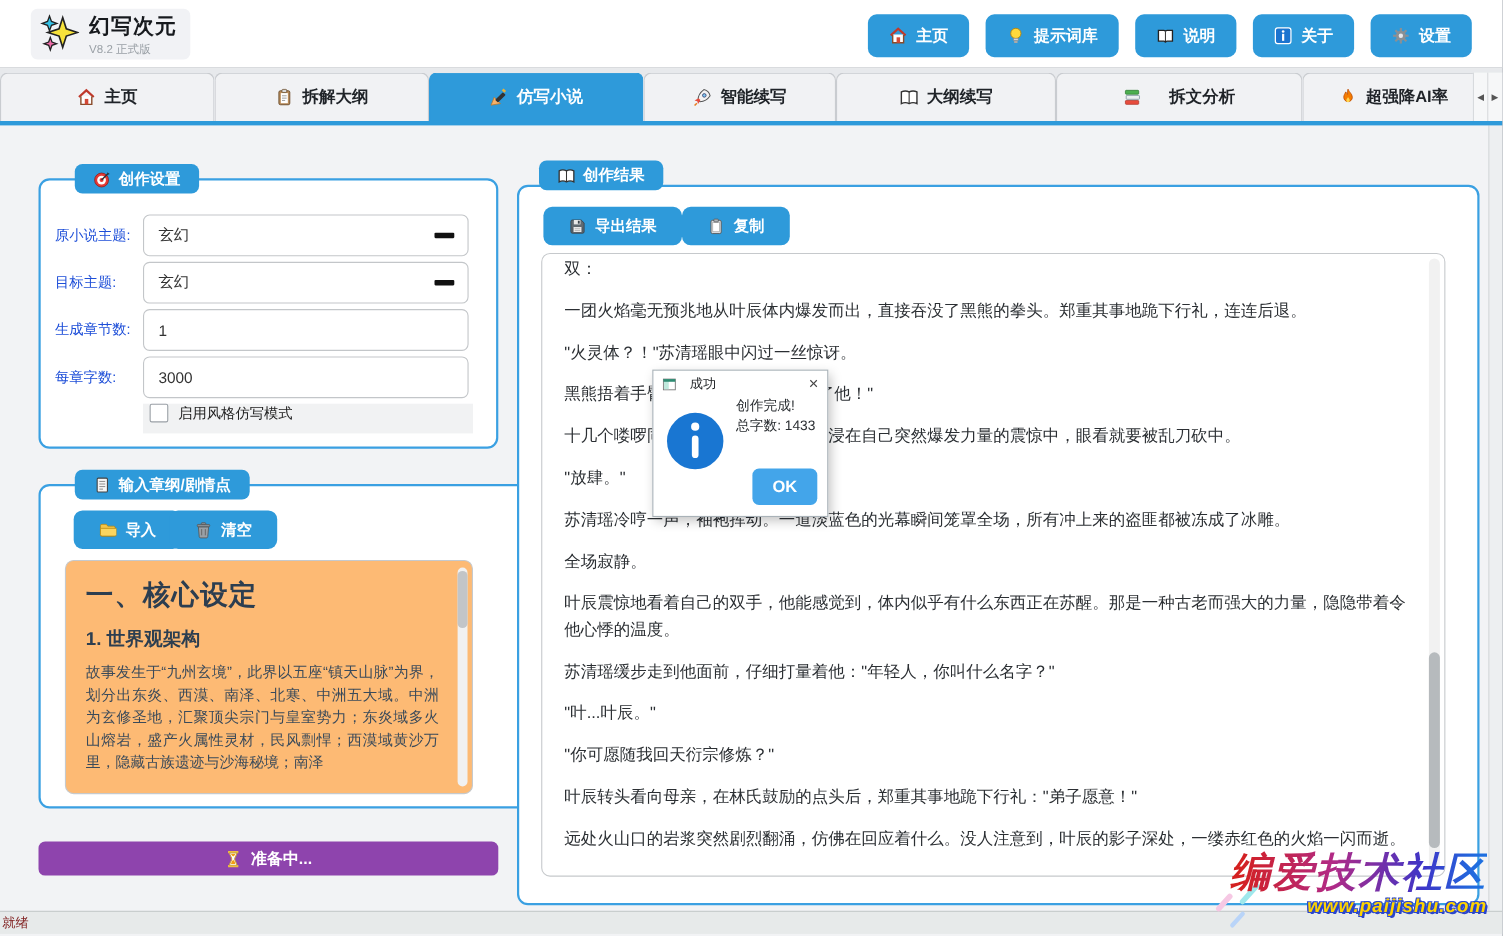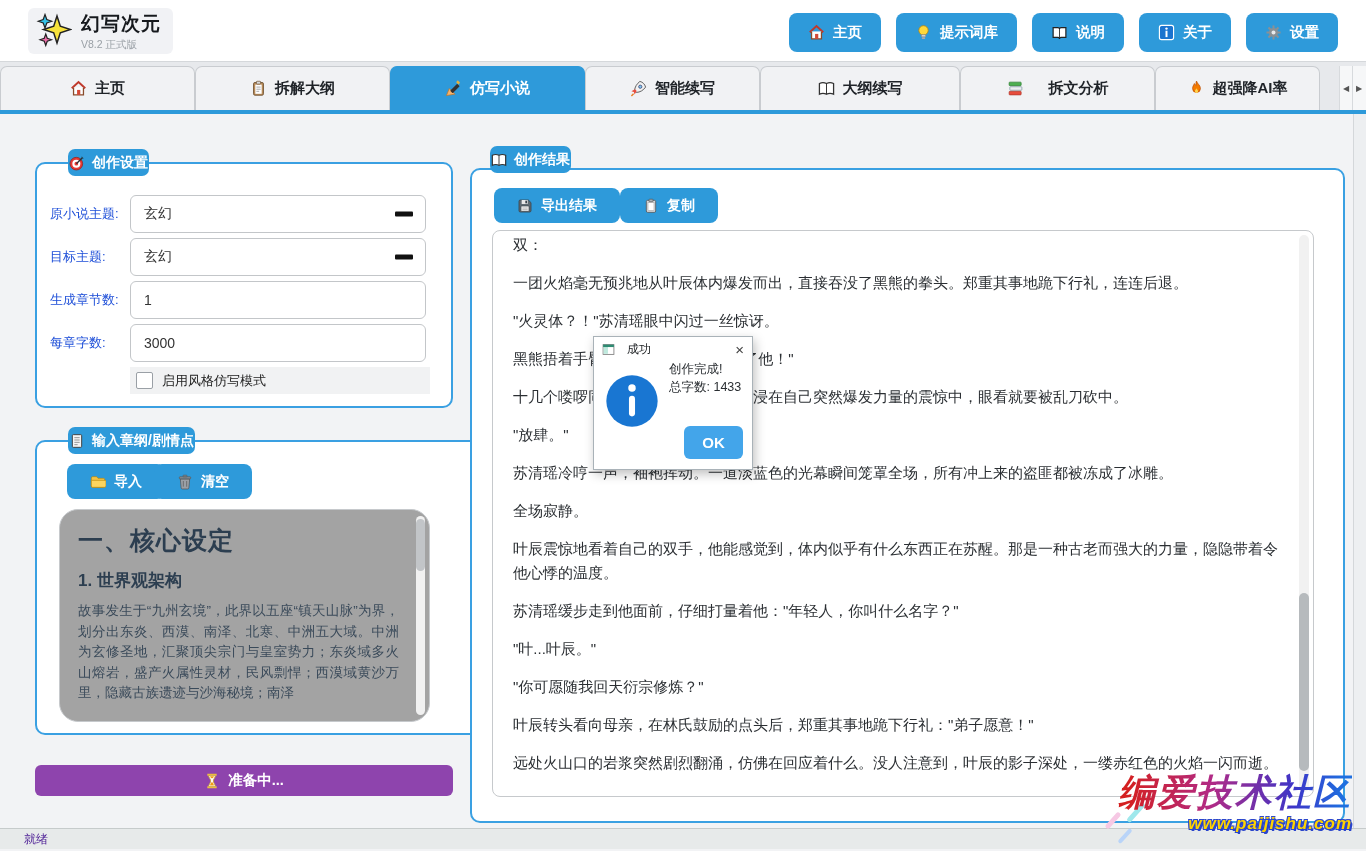--- a/index.html
+++ b/index.html
@@ -21,36 +21,36 @@
 .tabbar{position:absolute;left:0;top:62px;width:1366px;height:48px;background:#e7e9ec;z-index:9}
 .tabs{display:flex;height:48px}
 .tab{margin-top:4px;height:44px;background:#f1f2f4;border:1px solid #c9ccd0;border-bottom:none;border-radius:7px 7px 0 0;display:flex;align-items:center;justify-content:center;gap:8px;font-size:15px;font-weight:bold;color:#1f2328;cursor:pointer}
 .tab.active{background:#2e9ada;color:#fff;border-color:#2e9ada}
 .tab-strip{position:absolute;left:0;top:110px;width:1366px;height:4px;background:#2e9ada;z-index:9}
 .tab-arrows{position:absolute;right:0;top:66px;width:27px;height:44px;background:#f6f7f8;display:flex;z-index:10}
 .tab-arrow{width:13px;height:44px;display:flex;align-items:center;justify-content:center;font-size:8px;color:#555;border-left:1px solid #d7dadd;cursor:pointer}
 
 
 .panel{position:absolute;background:#fff;border:2px solid #3aa0e2;border-radius:10px}
-.badge{position:absolute;background:#2e9ada;color:#fff;font-weight:bold;font-size:14px;height:27px;border-radius:7px;display:flex;align-items:center;gap:7px;padding:0 1px;z-index:6}
+.badge{position:absolute;background:#2e9ada;color:#fff;font-weight:bold;font-size:14px;height:27px;border-radius:7px;display:flex;align-items:center;gap:7px;padding:0 17px;z-index:6}
 
 
 .frow{position:absolute;left:0;width:100%;height:38px}
 .flabel{position:absolute;left:13px;top:50%;transform:translateY(-50%);font-size:13px;color:#1d4ed8;white-space:nowrap}
 .finput{position:absolute;left:93px;right:25px;top:0;height:38px;border:1px solid #c3c6c9;border-radius:6px;background:#fff;font-size:14px;color:#333;display:flex;align-items:center;padding:0 13px;cursor:text}
 .dash{position:absolute;right:12px;top:50%;transform:translateY(-50%);width:18px;height:5px;background:#111;border-radius:1px}
-.cbrow{position:absolute;left:93px;top:203px;width:300px;height:27px;background:#f1f2f3;display:flex;align-items:center;gap:9px;padding:0 6px}
+.cbrow{position:absolute;left:93px;top:203px;width:300px;height:27px;background:#f1f2f3;display:flex;align-items:flex-start;gap:9px;padding:0 6px}
 .cbox{width:17px;height:17px;background:#fff;border:1.5px solid #9aa0a6;border-radius:2px;cursor:pointer}
 .cblabel{font-size:13px;color:#222}
 
 
 .sbtn{position:absolute;height:35px;background:#2e9ada;border:none;border-radius:8px;color:#fff;font-weight:bold;font-size:14px;padding:0 23px;display:flex;align-items:center;gap:8px;font-family:inherit;cursor:pointer}
 
 
-.obox{position:absolute;left:22px;top:67px;width:371px;height:213px;background:#a3a3a3;border:1px solid #c6c9cc;border-radius:19px;padding:14px 30px 10px 18px;overflow:hidden;cursor:text}
+.obox{position:absolute;left:22px;top:67px;width:371px;height:213px;background:#fdba74;border:1px solid #c6c9cc;border-radius:8px;padding:14px 30px 10px 18px;overflow:hidden;cursor:text}
 .obox .h1{font-size:25px;font-weight:bold;color:#2c3e50;margin-bottom:12px;letter-spacing:1px}
 .obox .h2{font-size:17px;font-weight:bold;color:#2c3e50;margin-bottom:9px}
 .obox .body{font-size:13.5px;color:#3a4a5a;line-height:1.52;text-align:justify}
 .sb-track{position:absolute;width:9px;background:#f1f1f1;border-radius:5px}
 .sb-thumb{position:absolute;width:9px;background:#c2c5c8;border-radius:5px;cursor:grab}
 
 
 .action{position:absolute;left:35px;top:765px;width:418px;height:31px;background:#8e44ad;border:none;border-radius:6px;color:#fff;font-weight:bold;font-size:14.5px;display:flex;align-items:center;justify-content:center;gap:8px;font-family:inherit;cursor:pointer}
 
 
@@ -61,21 +61,21 @@
 
 .modal{position:absolute;left:593px;top:336px;width:160px;height:134px;background:#fff;border:1px solid #a9b2b8;box-shadow:2px 4px 10px rgba(0,0,0,.25);z-index:40}
 .mtitle{height:25px;display:flex;align-items:center;gap:12px;padding:0 8px}
 .mtitle .txt{font-size:12px;color:#1b1e21}
 .mclose{margin-left:auto;font-size:15px;color:#444;cursor:pointer;line-height:1}
 .mcircle{position:absolute;left:10px;top:36px;font-size:56px}
 .mmsg{position:absolute;left:75px;top:23px;font-size:12.5px;color:#2a2e32;line-height:18px;white-space:nowrap}
 .mok{position:absolute;left:90px;top:89px;width:59px;height:33px;background:#43a5ea;border:none;border-radius:6px;color:#fff;font-weight:bold;font-size:15px;font-family:inherit;cursor:pointer}
 
 
-.status{position:absolute;left:0;top:828px;width:1366px;height:21px;background:#e7eaea;border-top:1px solid #c6cbcb;font-size:12px;color:#4c1d95;display:flex;align-items:center;padding:0 24px;z-index:12}
+.status{position:absolute;left:0;top:828px;width:1366px;height:21px;background:#e7eaea;border-top:1px solid #c6cbcb;font-size:12px;color:#7f1d1d;display:flex;align-items:center;padding:0 2px;z-index:12}
 
 
 .edge{position:absolute;right:0;top:114px;width:13px;height:714px;background:#edeff1;border-left:1px solid #d4d7da;z-index:8}
 
 
 .wm{position:absolute;right:14px;top:768px;z-index:60;text-align:right;pointer-events:none}
 .wm-title{font-size:37px;font-weight:bold;font-style:italic;letter-spacing:2px;font-family:"DejaVu Serif","Liberation Serif",serif;color:#b3309a;white-space:nowrap}
 @supports ((-webkit-background-clip:text) or (background-clip:text)){
 .wm-title{background:linear-gradient(92deg,#d42020 4%,#b12a86 40%,#3d35c8 75%,#1e6fe0 96%);-webkit-background-clip:text;background-clip:text;color:transparent}}
 .wm-url{margin-top:-4px;font-size:17px;font-weight:bold;font-style:italic;color:#ffd400;letter-spacing:1px;text-shadow:-1px -1px 0 #2b46cc,1px -1px 0 #2b46cc,-1px 1px 0 #2b46cc,1px 1px 0 #2b46cc,2px 2px 0 #2b46cc}
@@ -206,21 +206,21 @@
         </div>
         <div class="tab" style="width: 200px;">
           <span class="icon" style="font-size: 17px;">
             <svg viewBox="0 0 24 24">
               <path d="M2 5c3-1.5 7-1.5 10 0 3-1.5 7-1.5 10 0v15c-3-1.5-7-1.5-10 0-3-1.5-7-1.5-10 0z" fill="#fff" stroke="#333" stroke-width="1.8"></path>
               <path d="M12 5v15" stroke="#333" stroke-width="1.4"></path>
             </svg>
           </span>
           <span>大纲续写</span>
         </div>
-        <div class="tab" style="width: 195px; gap: 25px;">
+        <div class="tab" style="width: 224px; gap: 25px;">
           <span class="icon" style="font-size: 17px;">
             <svg viewBox="0 0 24 24">
               <rect x="3" y="3" width="17" height="5" rx="1" fill="#4caf50" stroke="#2e7d32" stroke-width="1"></rect>
               <rect x="4" y="9.5" width="17" height="5" rx="1" fill="#eceff1" stroke="#78909c" stroke-width="1"></rect>
               <rect x="3" y="16" width="17" height="5" rx="1" fill="#e74c3c" stroke="#b03a2e" stroke-width="1"></rect>
             </svg>
           </span>
           <span>拆文分析</span>
         </div>
         <div class="tab" style="width: 165px;">

